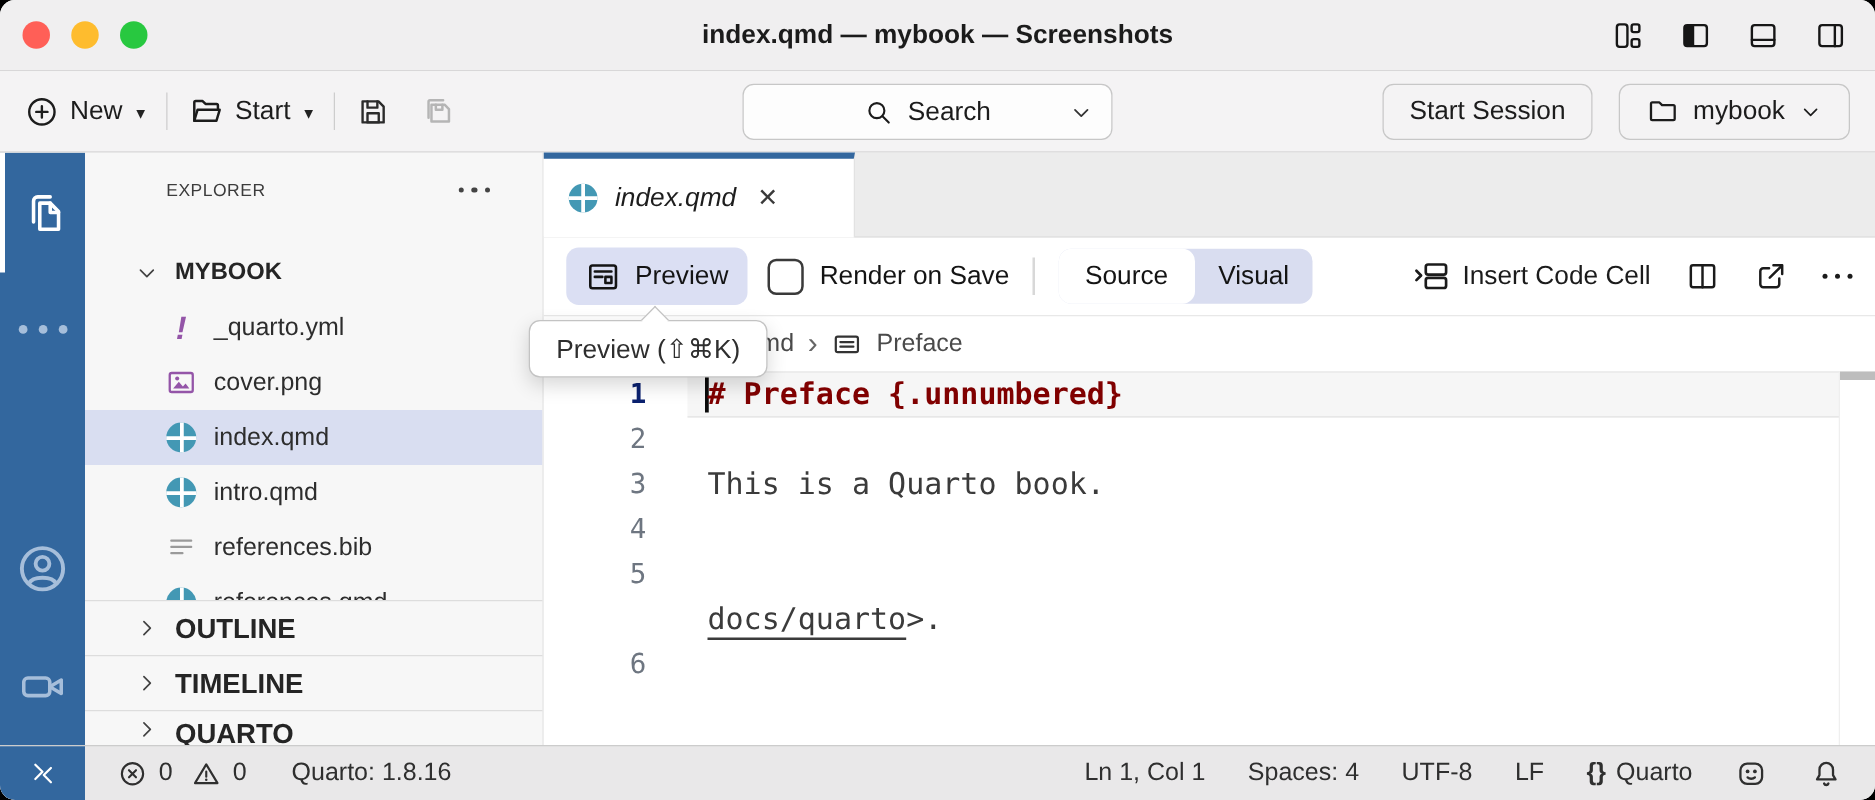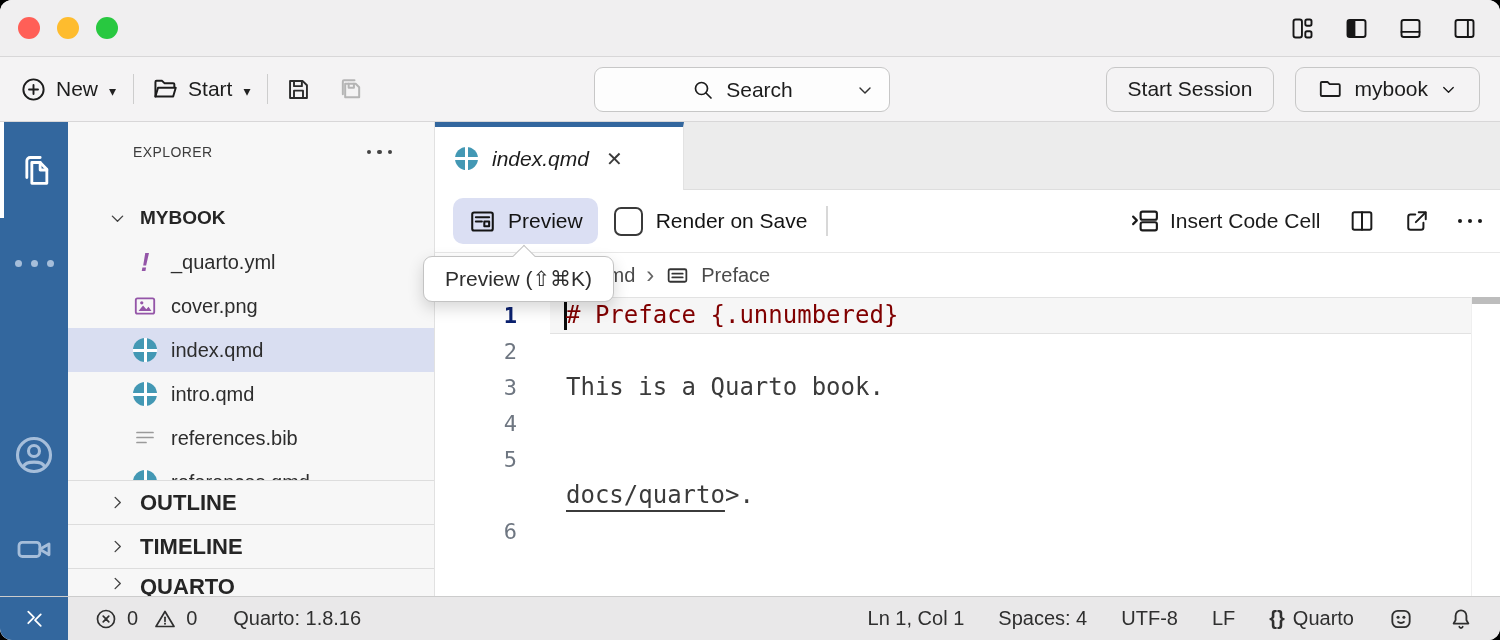--- a/index.html
+++ b/index.html
@@ -93,21 +93,21 @@
   .crumb .ic{color:#333;display:flex}
 
   .code{flex:1;position:relative;font-family:"DejaVu Sans Mono",monospace;font-size:24px;color:#3B3B3B;overflow:hidden}
   .linehl{position:absolute;left:115px;right:28px;top:0;height:37px;background:#F6F6F6;border-top:1px solid #E2E2E2;border-bottom:1px solid #E2E2E2}
   .scroll-sep{position:absolute;right:28px;top:0;bottom:0;width:1px;background:#EFEFEF}
   .ov-marker{position:absolute;right:0;top:0;width:28px;height:7px;background:#BDBDBD}
   .cline{position:relative;height:36px;display:flex;align-items:center}
   .gut{width:82px;text-align:right;font-size:22px;color:#6E7681;flex:none}
   .cline.cur .gut{color:#0B216F;font-weight:700}
   .ct{margin-left:49px;white-space:pre}
-  .md-h{color:#800000;font-weight:400}
+  .md-h{color:#800000;font-weight:700}
   .lnk{text-decoration:underline;text-underline-offset:7px;text-decoration-thickness:1.5px}
   .cursor{position:absolute;left:129px;top:3px;width:2.5px;height:30px;background:#0a0a0a}
 
   .tooltip{position:absolute;left:423px;top:256px;height:46px;background:#fff;border:1.5px solid #C3C3C3;border-radius:9px;display:flex;align-items:center;padding:0 21px;font-size:21px;color:#2e2e2e;box-shadow:0 6px 16px rgba(0,0,0,.16);z-index:60;white-space:nowrap}
   .tooltip::before{content:"";position:absolute;left:92px;top:-9px;width:15px;height:15px;background:#fff;border-left:1.5px solid #C3C3C3;border-top:1.5px solid #C3C3C3;transform:rotate(45deg)}
 
   
   .status{height:44px;background:#E9E8E9;border-top:1px solid #CCC;display:flex;align-items:center;font-size:20px;color:#2f2f2f;flex:none}
   .remote{width:68px;height:100%;background:var(--accent);color:#fff;display:flex;align-items:center;justify-content:center;flex:none}
   .probs{display:flex;align-items:center;gap:9px;margin-left:26px}
@@ -121,20 +121,21 @@
 <body>
 
 <div class="win">
 
   <div class="titlebar">
     <div class="lights">
       <span class="light" style="background:#FF5F57"></span>
       <span class="light" style="background:#FEBC2E"></span>
       <span class="light" style="background:#28C840"></span>
     </div>
+    <div class="title">index.qmd — mybook — Screenshots</div>
     <div class="tb-icons">
       <span style="display:flex">
         <svg class="st" width="27" height="27" viewBox="0 0 24 24">
             <rect x="4" y="4" width="7.5" height="16" rx="2"></rect>
             <rect x="14.5" y="4" width="5.5" height="5.5" rx="1.5"></rect>
             <rect x="14.5" y="14.5" width="5.5" height="5.5" rx="1.5"></rect>
           </svg>
       </span>
       <span style="display:flex">
         <svg class="st" width="27" height="27" viewBox="0 0 24 24">
@@ -360,20 +361,24 @@
                 <rect x="3.5" y="4.5" width="17" height="15" rx="1.5"></rect>
                 <path d="M6.5 8.5h11M6.5 12h5"></path>
                 <rect x="13.5" y="12" width="4" height="4"></rect>
               </svg>
           </span>
           <span>Preview</span>
         </div>
         <span class="chk"></span>
         <span class="chk-label">Render on Save</span>
         <span class="edsep"></span>
+        <div class="seg">
+          <span class="on">Source</span>
+          <span class="off">Visual</span>
+        </div>
         <div class="ed-right">
           <div class="icc">
             <span style="display:flex">
               <svg class="st" width="30" height="30" viewBox="0 0 24 24">
                   <path d="M2.5 8.5l3 3-3 3"></path>
                   <rect x="8.5" y="4.5" width="13" height="6.5" rx="1.5"></rect>
                   <rect x="8.5" y="13" width="13" height="6.5" rx="1.5"></rect>
                 </svg>
             </span>
             <span>Insert Code Cell</span>

